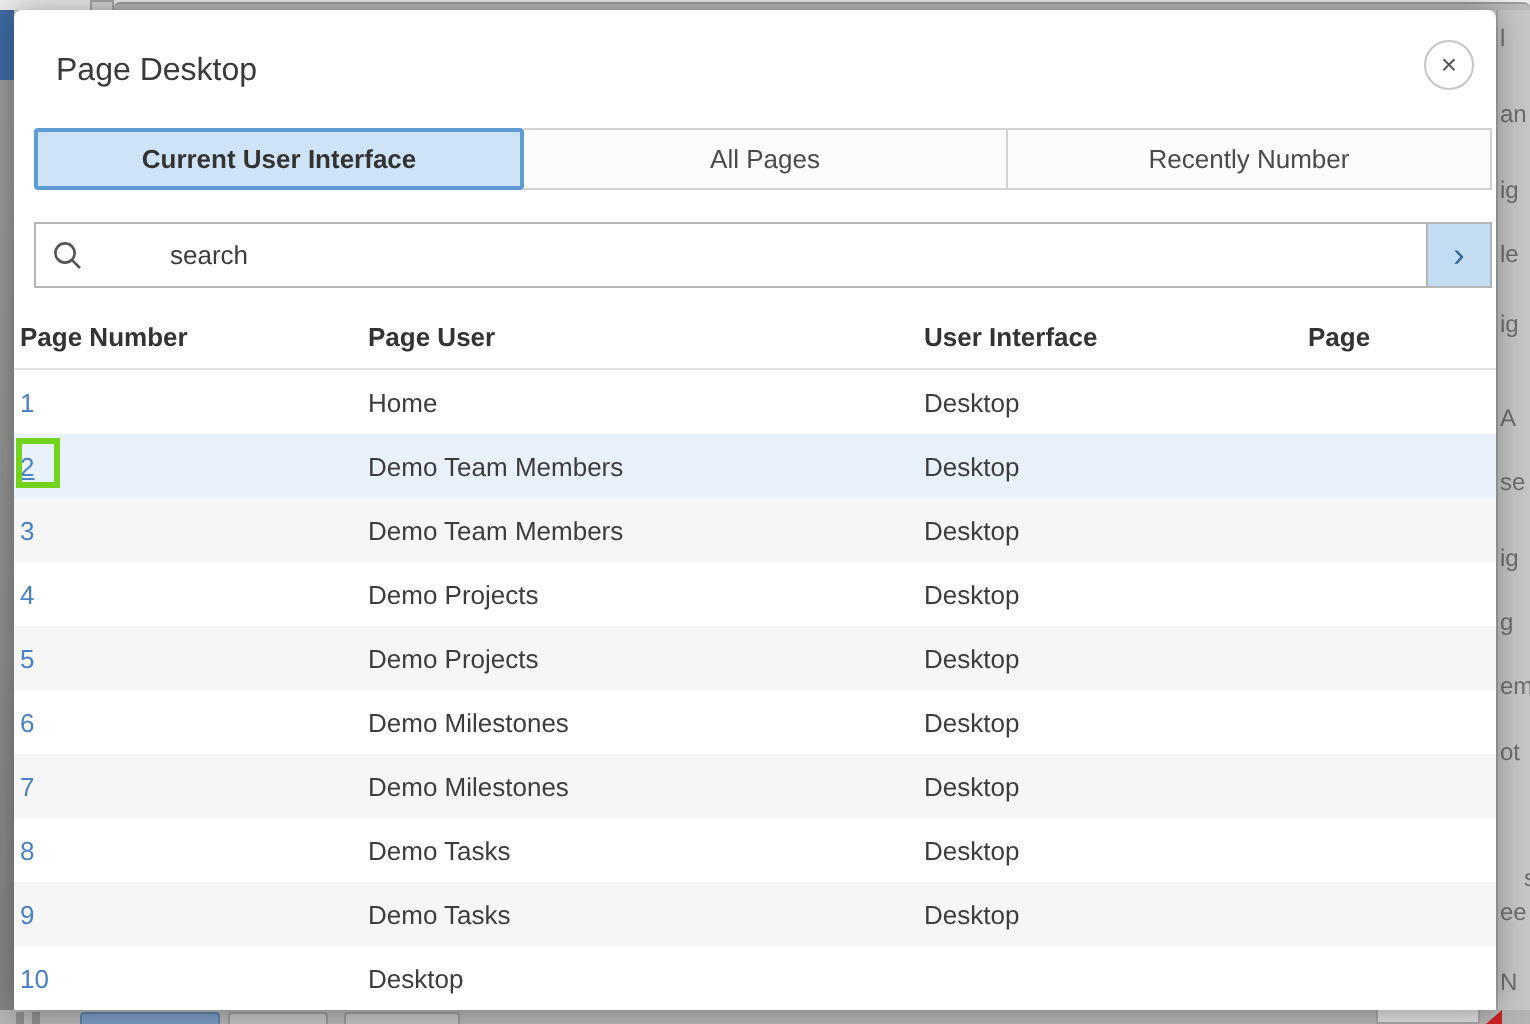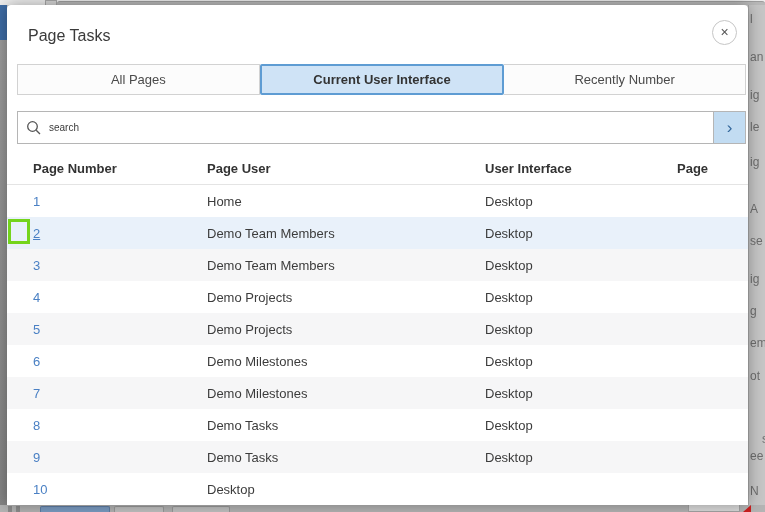--- a/index.html
+++ b/index.html
@@ -107,36 +107,37 @@
     display: flex; margin: 16px 2px 0 10px; height: 33px;
   }
   .search-box {
     flex: 1; display: flex; align-items: center;
     border: 1px solid #b5b5b5; border-right: none; background: #fff;
     padding-left: 8px;
   }
   .search-box svg { flex: 0 0 auto; }
   .search-input {
     flex: 1; border: none; outline: none; height: 100%;
-    font-size: 10px; color: #3c3c3c; padding-left: 7px;
+    font-size: 13px; color: #3c3c3c; padding-left: 7px;
     font-family: "Liberation Sans", sans-serif;
     background: transparent;
+    margin-left: 36px;
   }
   .search-input::placeholder { color: #3c3c3c; opacity: 1; }
   .search-go {
     width: 33px; border: 1px solid #b5b5b5; background: #c2dcf2;
     color: #33679b; font-size: 17px; line-height: 31px; text-align: center;
     cursor: pointer;
   }
 
   .table { margin-top: 8px; }
   .thead, .trow {
     display: grid;
     grid-template-columns: 174px 278px 192px 1fr;
-    padding-left: 26px;
+    padding-left: 3px;
     align-items: center;
   }
   .thead {
     height: 33px; border-bottom: 1px solid #e4e4e4;
     font-size: 13px; font-weight: bold; color: #333;
   }
   .trow { height: 32px; font-size: 13px; color: #3c3c3c; position: relative; }
   .trow:nth-child(2n+3) { background: #f6f6f7; }
   .trow.highlighted { background: #e9f1fa; }
   .plink { color: #4a80c4; text-decoration: none; cursor: pointer; }
@@ -181,32 +182,32 @@
   <div class="bg-bar-small2"></div>
   <div class="bg-btn-blue"></div>
   <div class="bg-btn-gray1"></div>
   <div class="bg-btn-gray2"></div>
   <div class="bg-box-white"></div>
   <div class="bg-red-flag"></div>
 
   <div class="modal">
 
     <div class="modal-header">
-      <div class="modal-title">Page Tasks</div>
+      <div class="modal-title">Page Desktop</div>
       <div class="close-btn">
         <span>×</span>
       </div>
     </div>
 
     <div class="tabs">
+      <div class="tab active">
+        <span>Current User Interface</span>
+      </div>
       <div class="tab">
         <span>All Pages</span>
-      </div>
-      <div class="tab active">
-        <span>Current User Interface</span>
       </div>
       <div class="tab">
         <span>Recently Number</span>
       </div>
     </div>
 
     <div class="search-row">
       <div class="search-box">
         <svg width="16" height="16" viewBox="0 0 16 16">
           <circle cx="6.5" cy="6.5" r="4.8" fill="none" stroke="#555" stroke-width="1.3"></circle>

